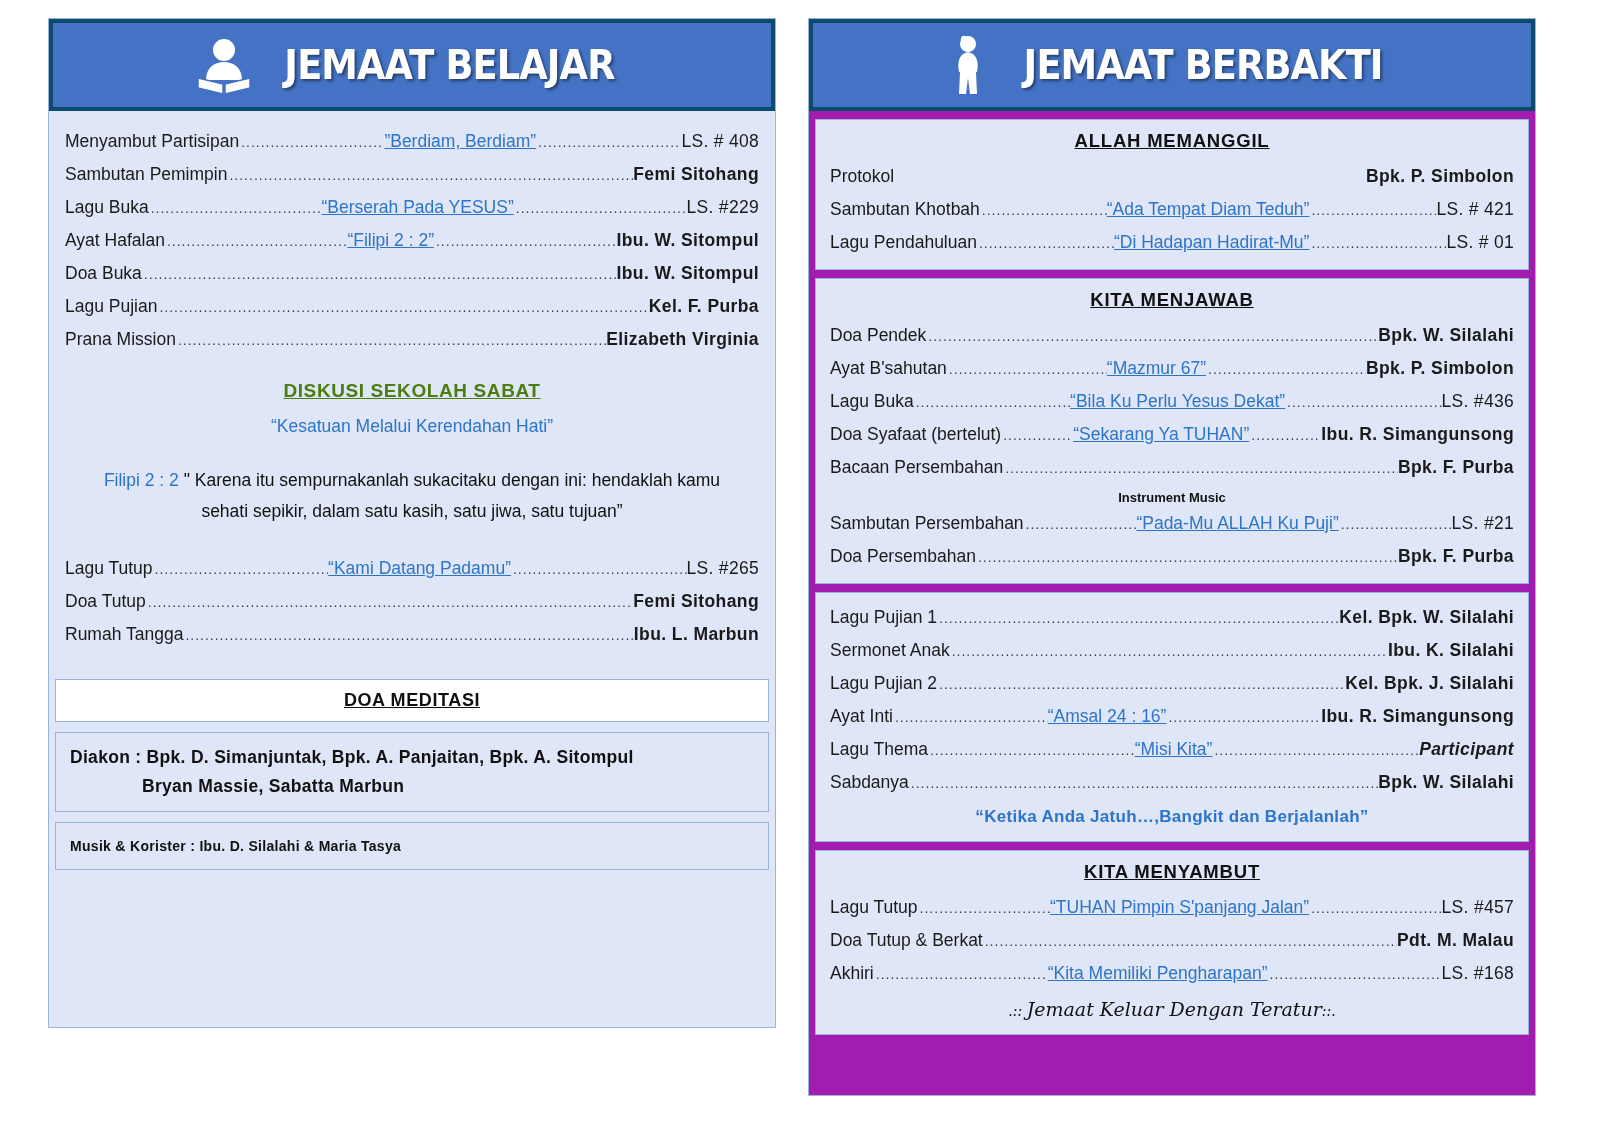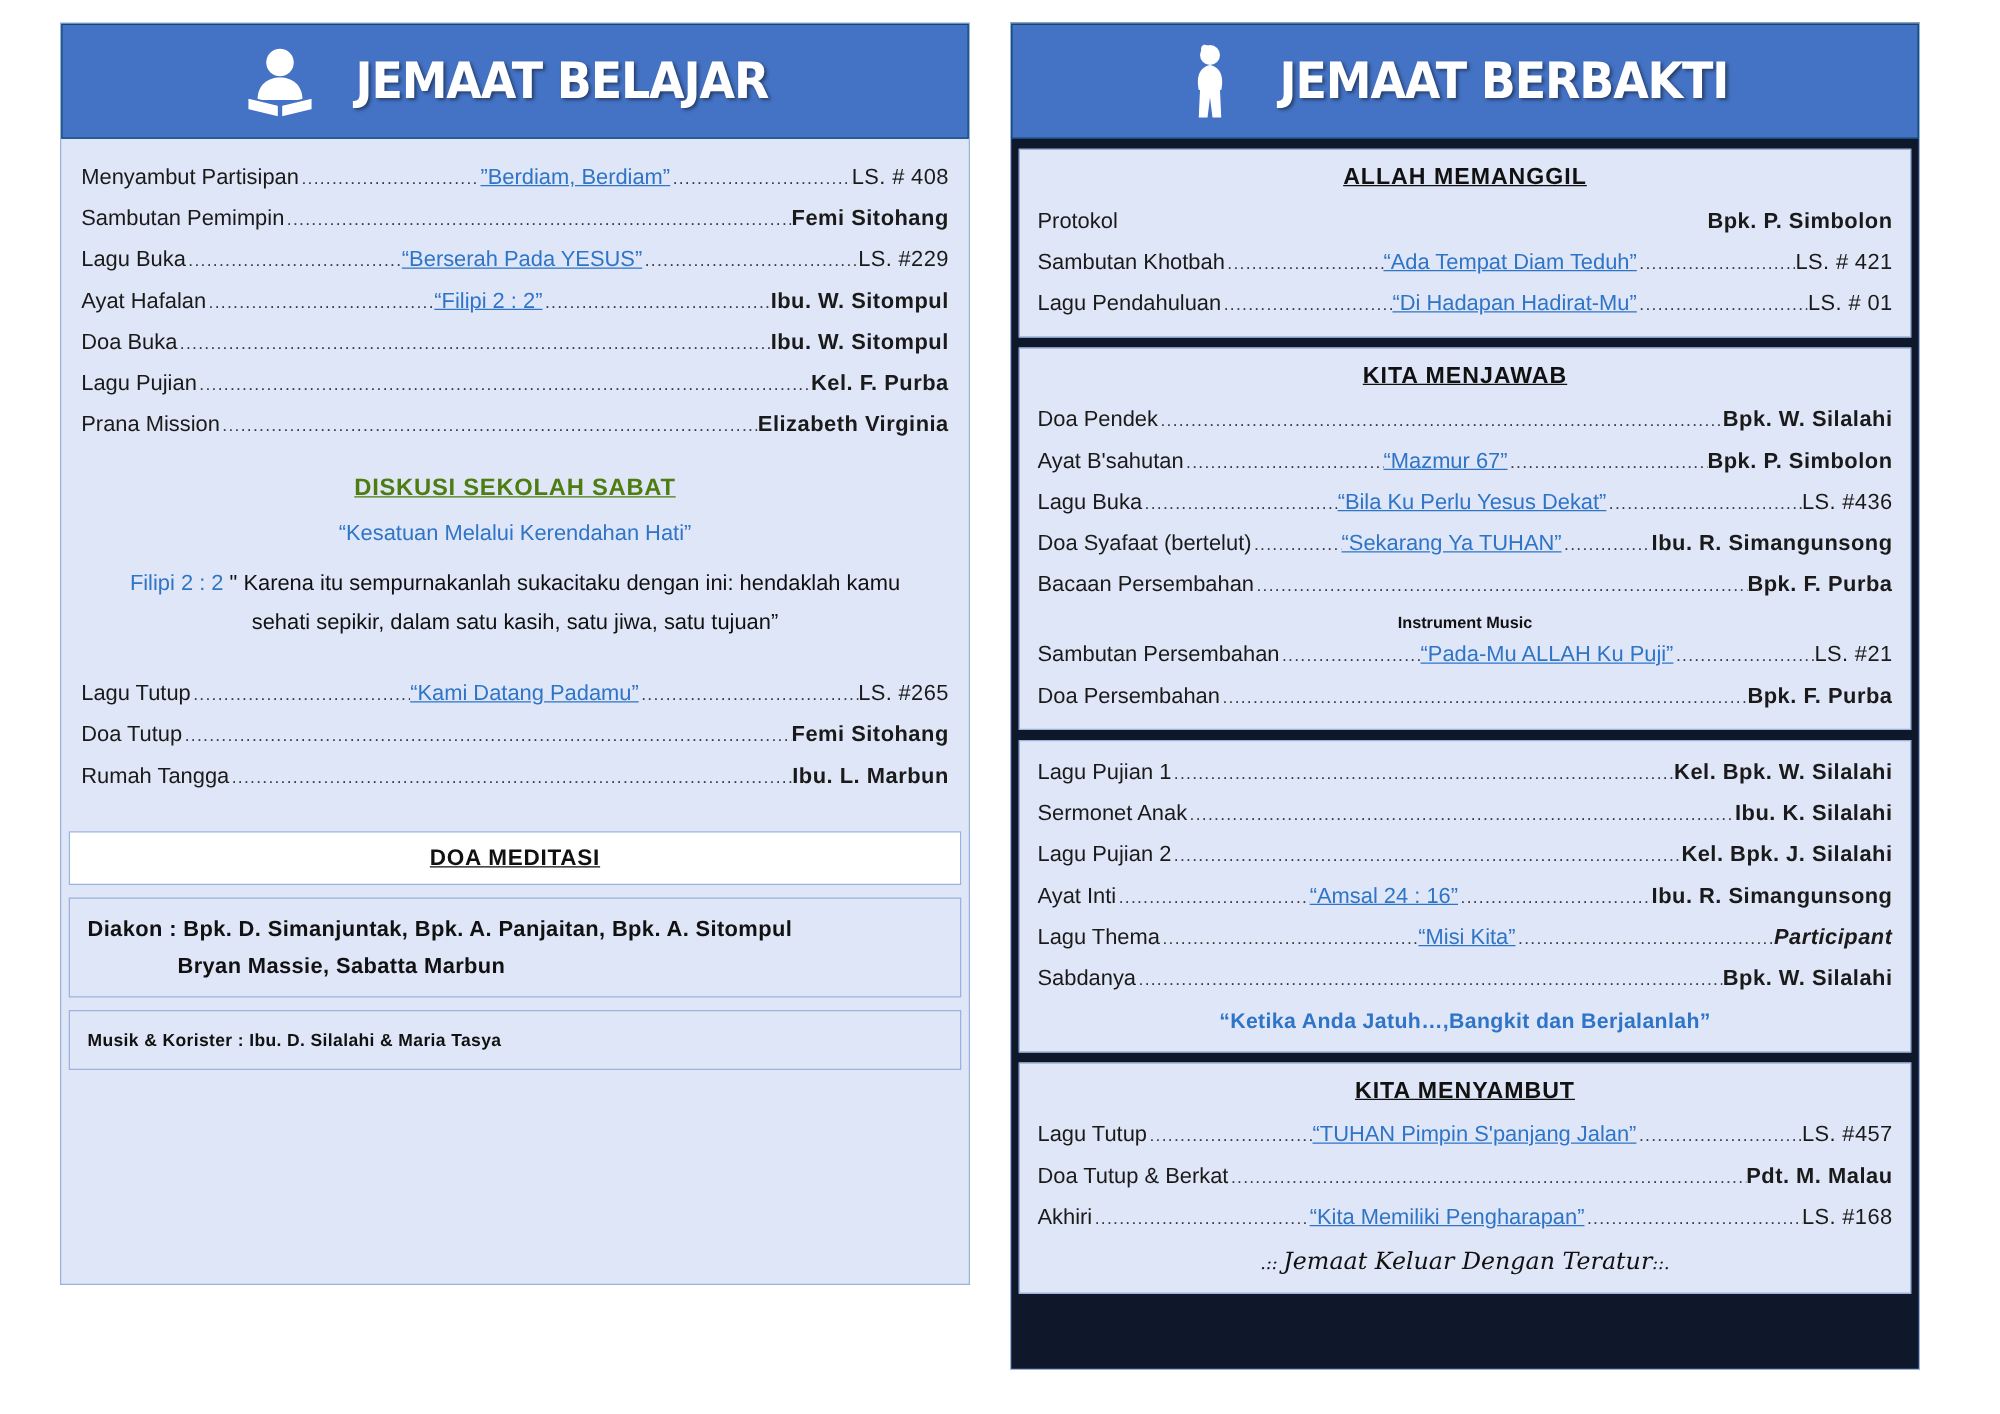--- a/index.html
+++ b/index.html
@@ -25,28 +25,28 @@
   .panel-left {
     position: absolute;
     left: 48px; top: 18px;
     width: 728px; height: 1010px;
     background: #dfe6f7;
   }
   .panel-right {
     position: absolute;
     left: 808px; top: 18px;
     width: 728px; height: 1078px;
-    background: #0f172a;
+    background: #a21caf;
   }
 
   
   .banner {
     height: 92px;
     background: #4472c4;
-    border: 1px solid #0c4a6e;
+    border: 4px solid #0c4a6e;
     display: flex;
     align-items: center;
     justify-content: center;
     gap: 18px;
     position: relative;
   }
   .banner-title {
     color: #ffffff;
     font-family: "DejaVu Sans", sans-serif;
     font-weight: bold;
@@ -99,21 +99,21 @@
     font-size: 19px;
     text-decoration: underline;
     letter-spacing: 0.6px;
     margin: 24px 0 14px 0;
     color: #4d7c0f;
   }
   .subtitle-blue {
     text-align: center;
     color: #2e74c7;
     font-size: 17.5px;
-    margin-bottom: 14px;
+    margin-bottom: 28px;
   }
   .verse {
     text-align: center;
     font-size: 17.5px;
     line-height: 1.75;
     color: #111;
     padding: 0 6px;
   }
   .verse .ref { color: #2e74c7; }
 

